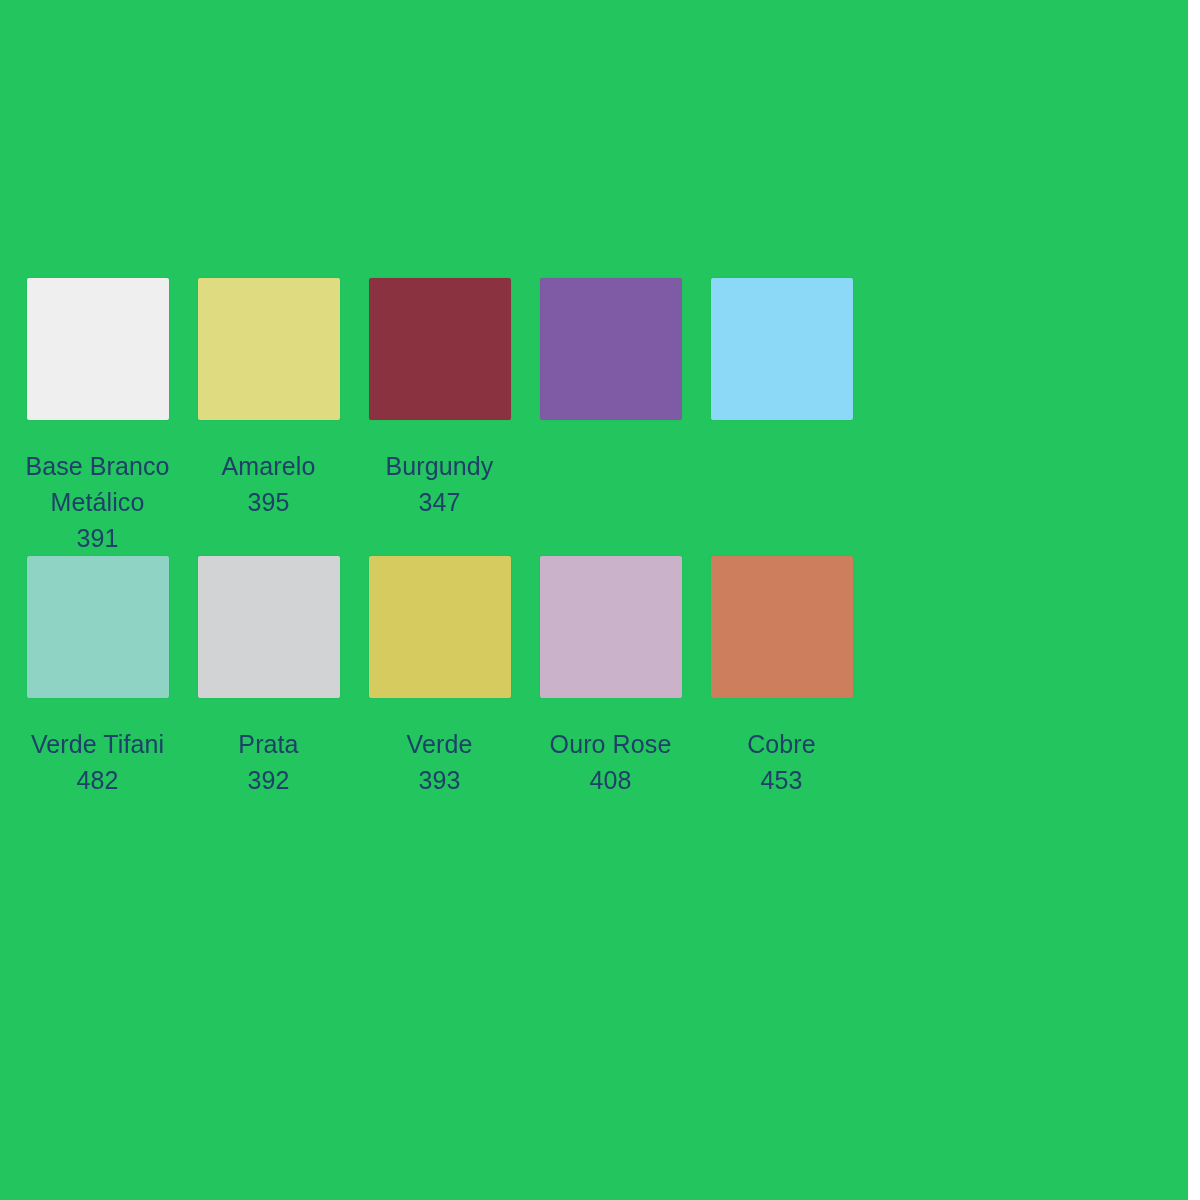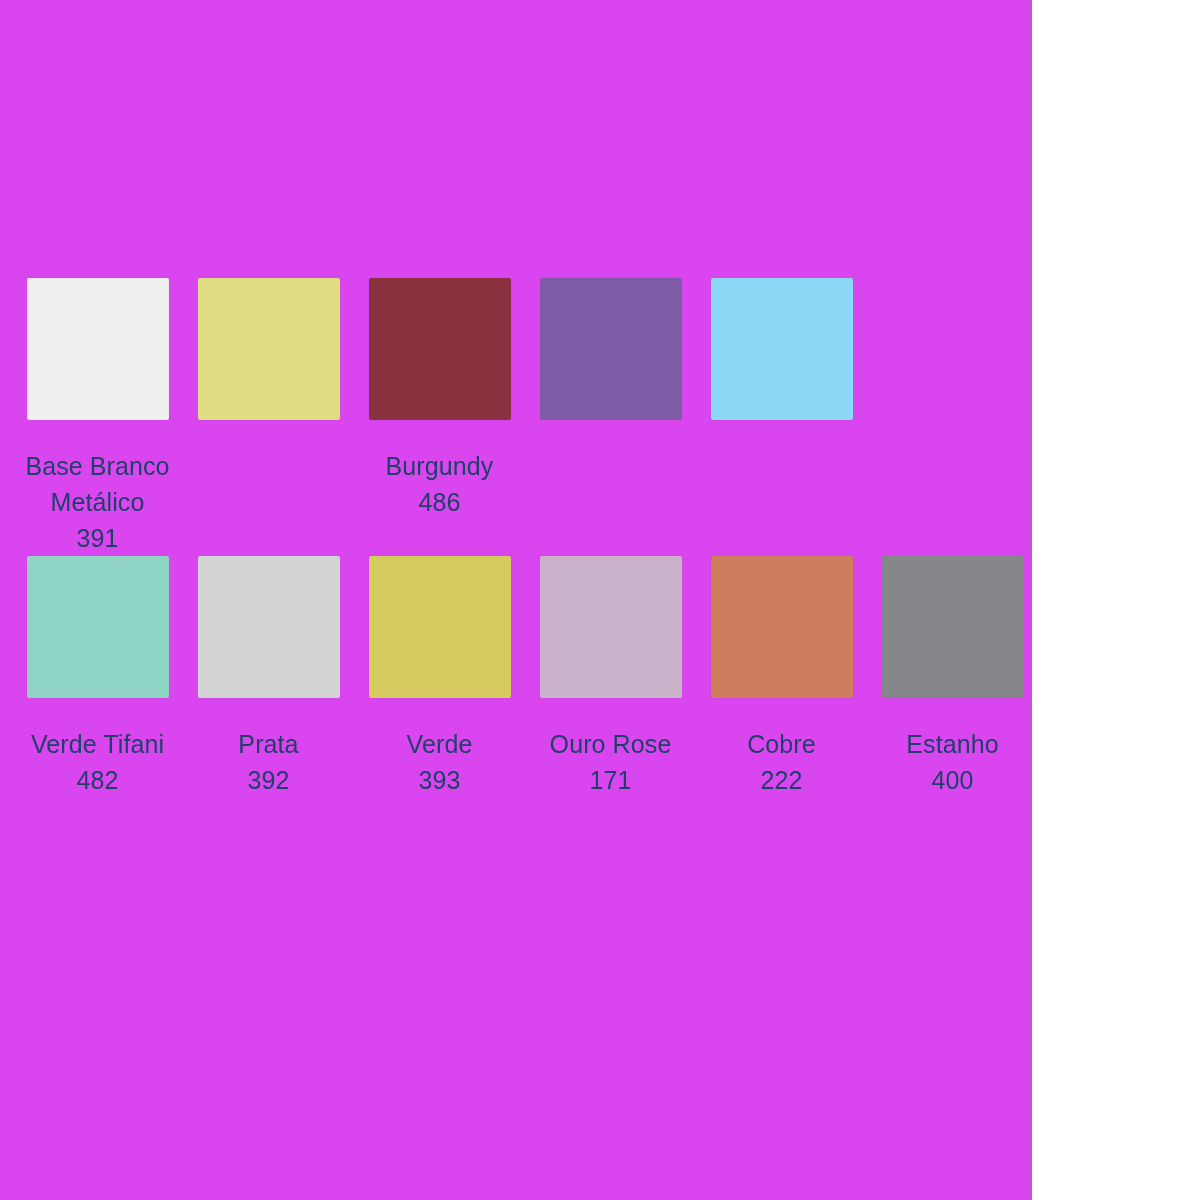--- a/index.html
+++ b/index.html
@@ -9,23 +9,23 @@
   body {
     width: 1200px;
     height: 1200px;
     background: #ffffff;
     font-family: "Liberation Sans", sans-serif;
     overflow: hidden;
   }
 
   #palette-page {
     position: relative;
-    width: 1032px;
+    width: 1188px;
     height: 1200px;
-    background: #d946ef;
+    background: #22c55e;
   }
 
   .swatch-grid {
     position: absolute;
     left: 0;
     top: 245;
     width: 1200px;
   }
 
   .swatch-row {
@@ -88,27 +88,31 @@
       <div class="swatch-cell">
         <div class="swatch-chip" style="background-color: rgb(239, 239, 239);"></div>
         <div class="swatch-caption" style="color: rgb(31, 64, 104);">
           <span class="swatch-name">Base Branco Metálico</span>
           <span class="swatch-code">391</span>
         </div>
       </div>
 
       <div class="swatch-cell">
         <div class="swatch-chip" style="background-color: rgb(223, 219, 128);"></div>
+        <div class="swatch-caption" style="color: rgb(31, 64, 104);">
+          <span class="swatch-name">Amarelo</span>
+          <span class="swatch-code">395</span>
+        </div>
       </div>
 
       <div class="swatch-cell">
         <div class="swatch-chip" style="background-color: rgb(139, 50, 64);"></div>
         <div class="swatch-caption" style="color: rgb(31, 64, 104);">
           <span class="swatch-name">Burgundy</span>
-          <span class="swatch-code">486</span>
+          <span class="swatch-code">347</span>
         </div>
       </div>
 
 
       <div class="swatch-cell">
         <div class="swatch-chip" style="background-color: rgb(127, 90, 165);"></div>
       </div>
 
 
       <div class="swatch-cell">
@@ -140,37 +144,30 @@
         <div class="swatch-caption" style="color: rgb(31, 64, 104);">
           <span class="swatch-name">Verde</span>
           <span class="swatch-code">393</span>
         </div>
       </div>
 
       <div class="swatch-cell">
         <div class="swatch-chip" style="background-color: rgb(203, 178, 203);"></div>
         <div class="swatch-caption" style="color: rgb(31, 64, 104);">
           <span class="swatch-name">Ouro Rose</span>
-          <span class="swatch-code">171</span>
+          <span class="swatch-code">408</span>
         </div>
       </div>
 
       <div class="swatch-cell">
         <div class="swatch-chip" style="background-color: rgb(205, 126, 92);"></div>
         <div class="swatch-caption" style="color: rgb(31, 64, 104);">
           <span class="swatch-name">Cobre</span>
-          <span class="swatch-code">222</span>
+          <span class="swatch-code">453</span>
         </div>
       </div>
 
-      <div class="swatch-cell">
-        <div class="swatch-chip" style="background-color: rgb(133, 135, 138);"></div>
-        <div class="swatch-caption" style="color: rgb(31, 64, 104);">
-          <span class="swatch-name">Estanho</span>
-          <span class="swatch-code">400</span>
-        </div>
-      </div>
 
     </div>
 
   </div>
 
 </div>
 
 </body></html>

